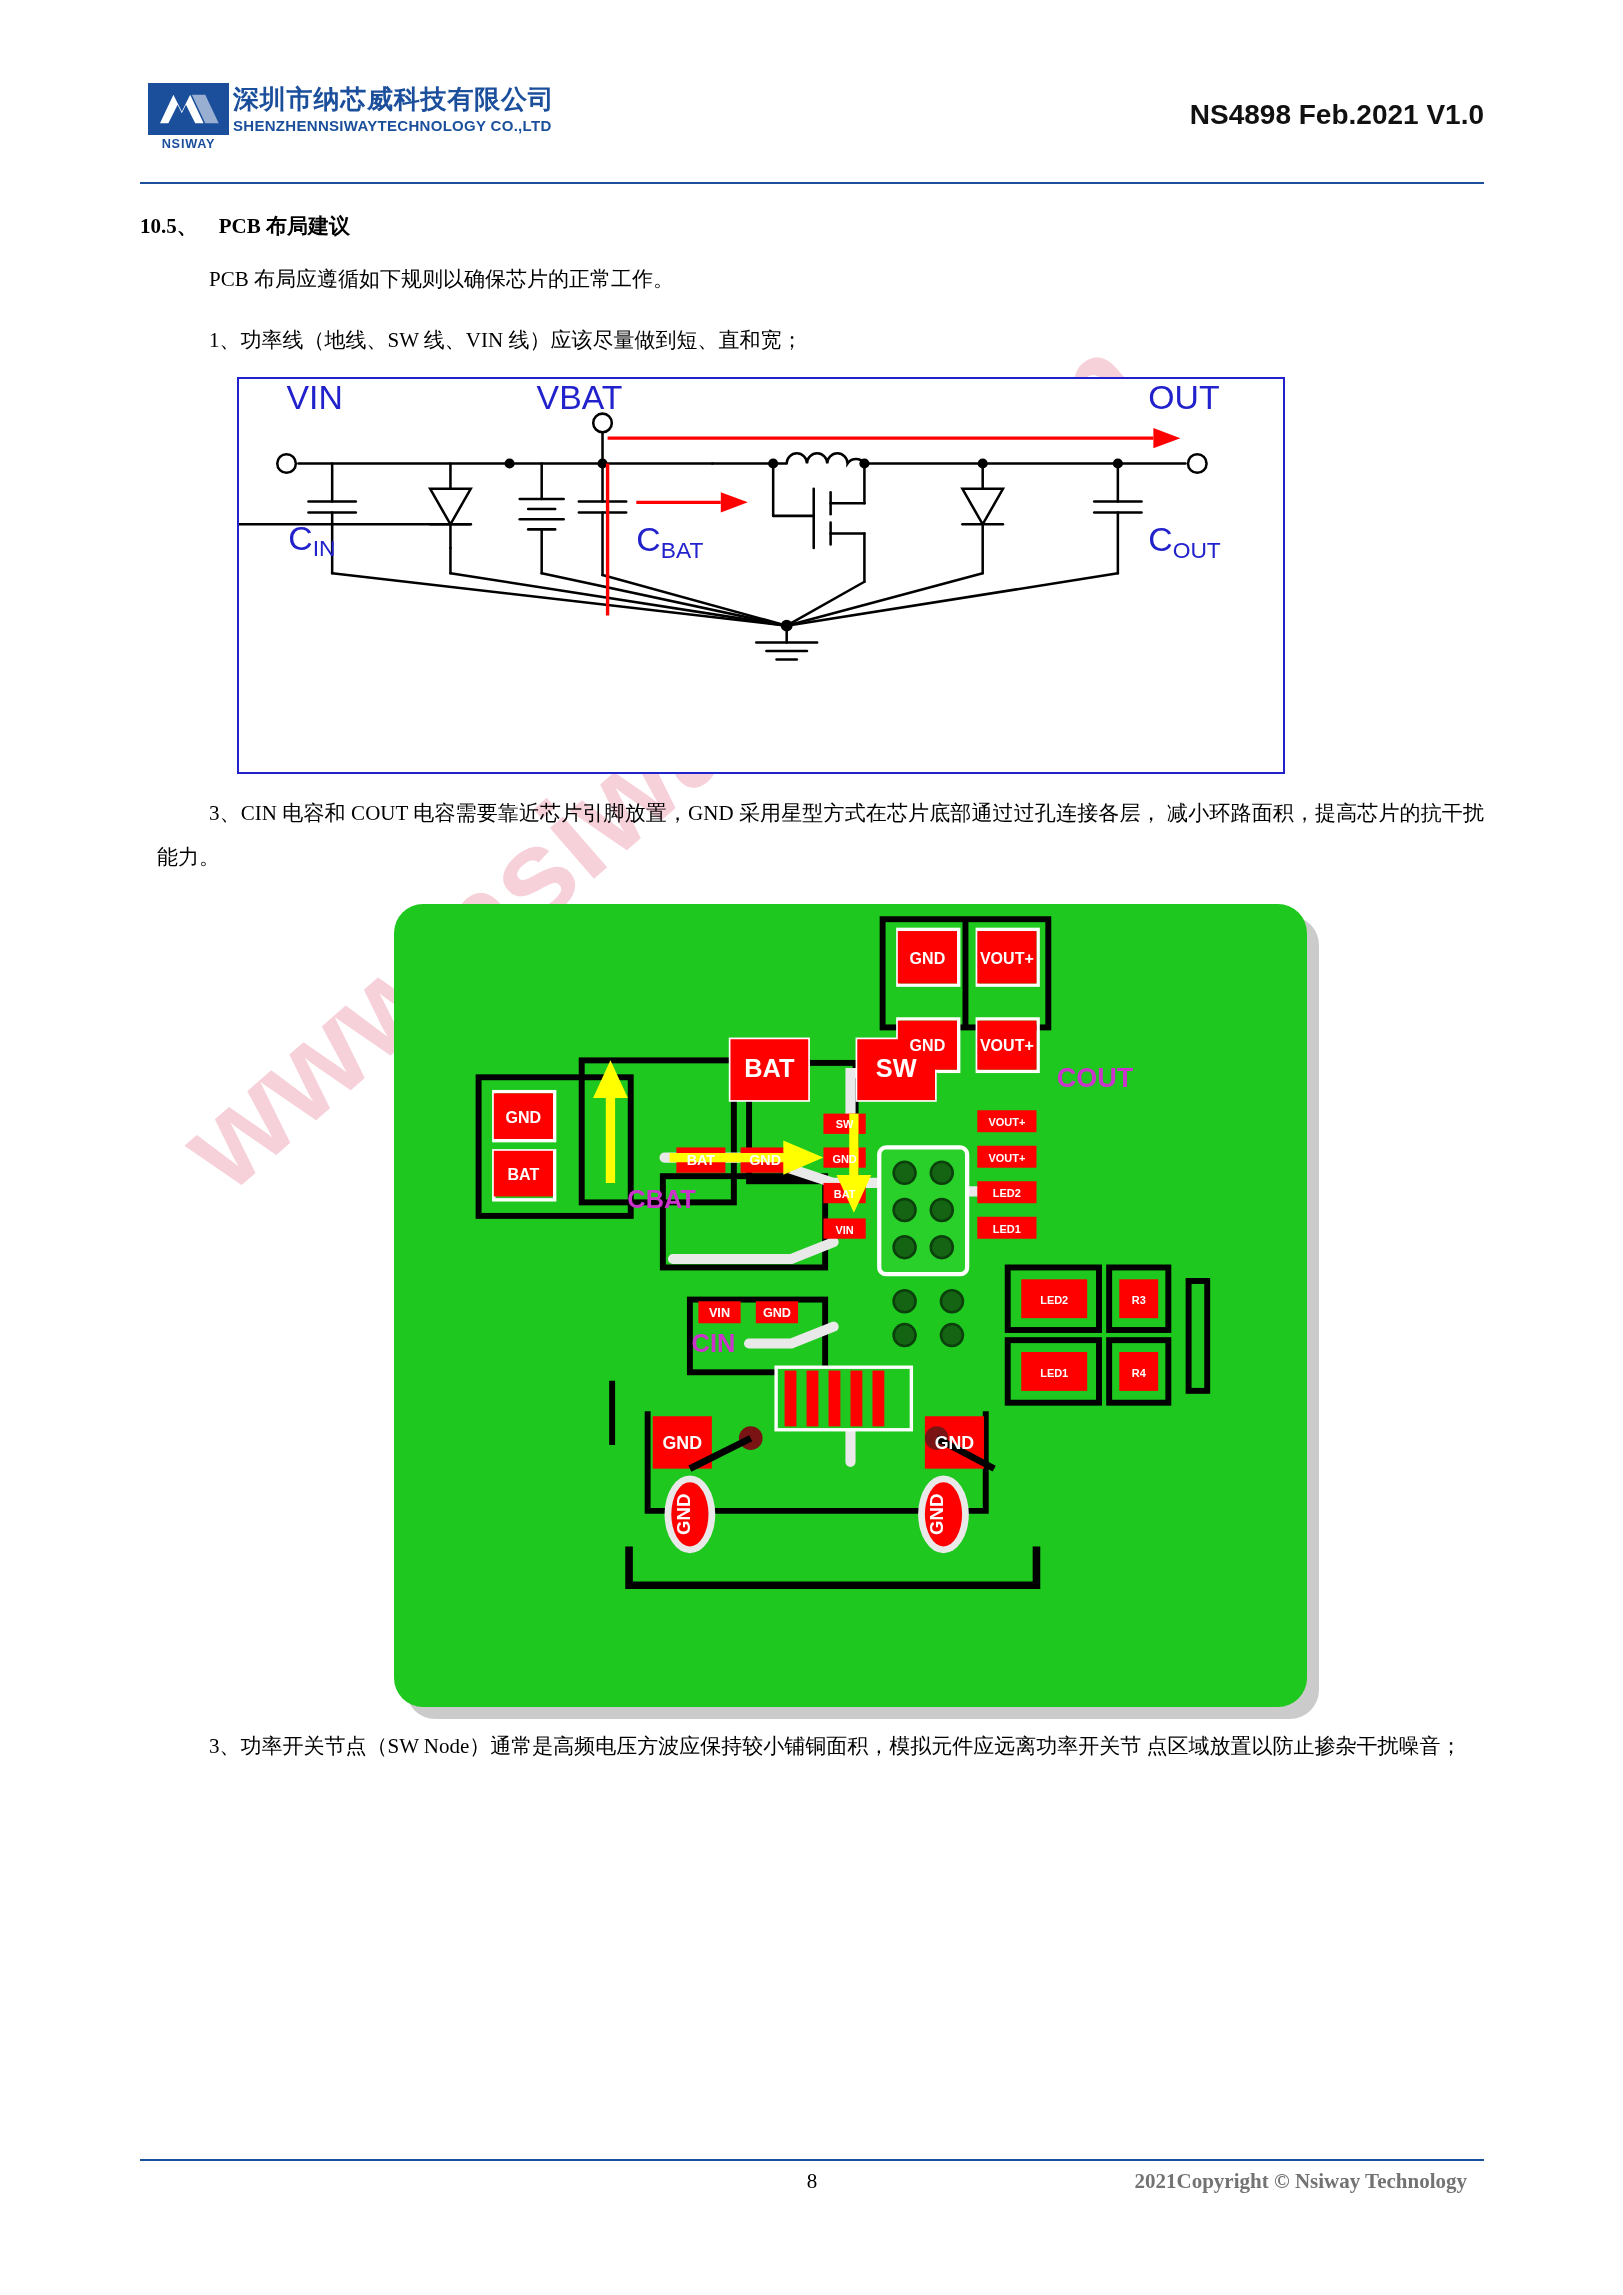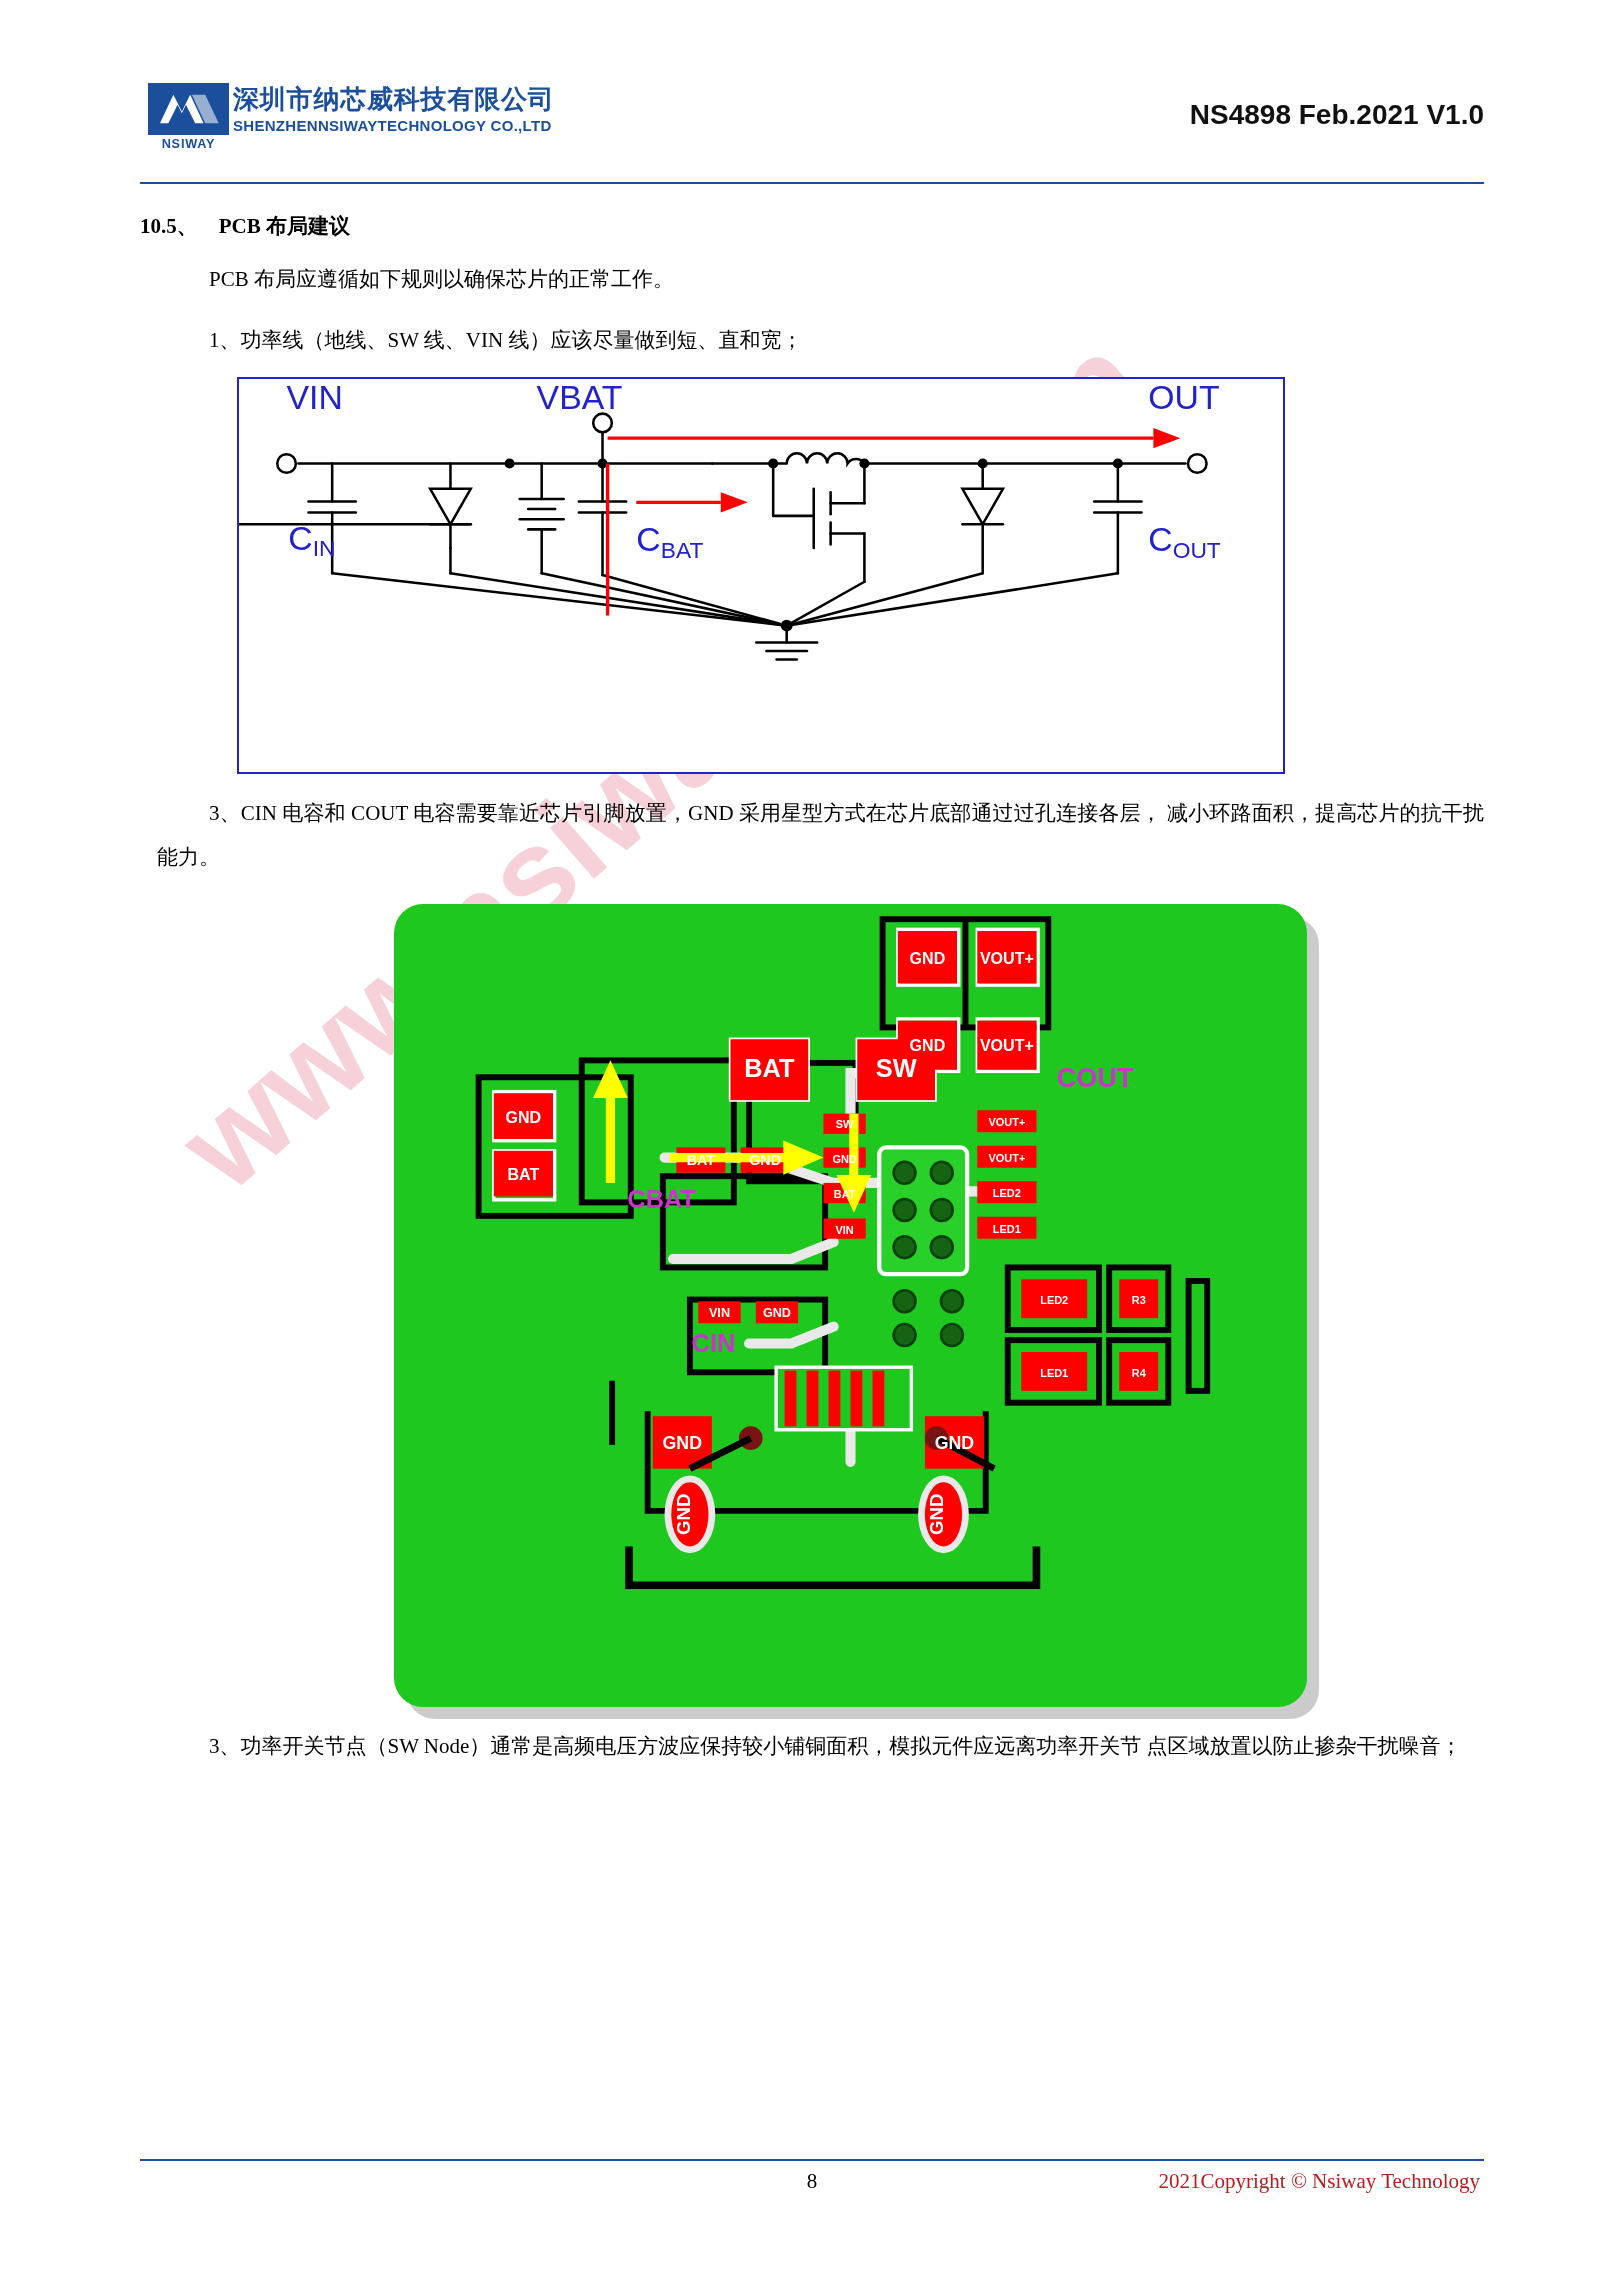--- a/index.html
+++ b/index.html
@@ -195,24 +195,25 @@
     position: absolute;
     left: 0;
     top: 0;
     width: 1344px;
     text-align: center;
     font-size: 21px;
     color: #000;
   }
   .copyright {
     position: absolute;
-    right: 4px;
+    right: 17px;
     top: 0;
     font-size: 21px;
-    color: #b91c1c;
+    color: #737373;
+    font-weight: bold;
   }
 </style>
 </head>
 <body>
 
 <div class="page">
 
   <div class="watermark">
     <div class="wm-text wm-a">www.nsiway.com.cn</div>
   </div>

